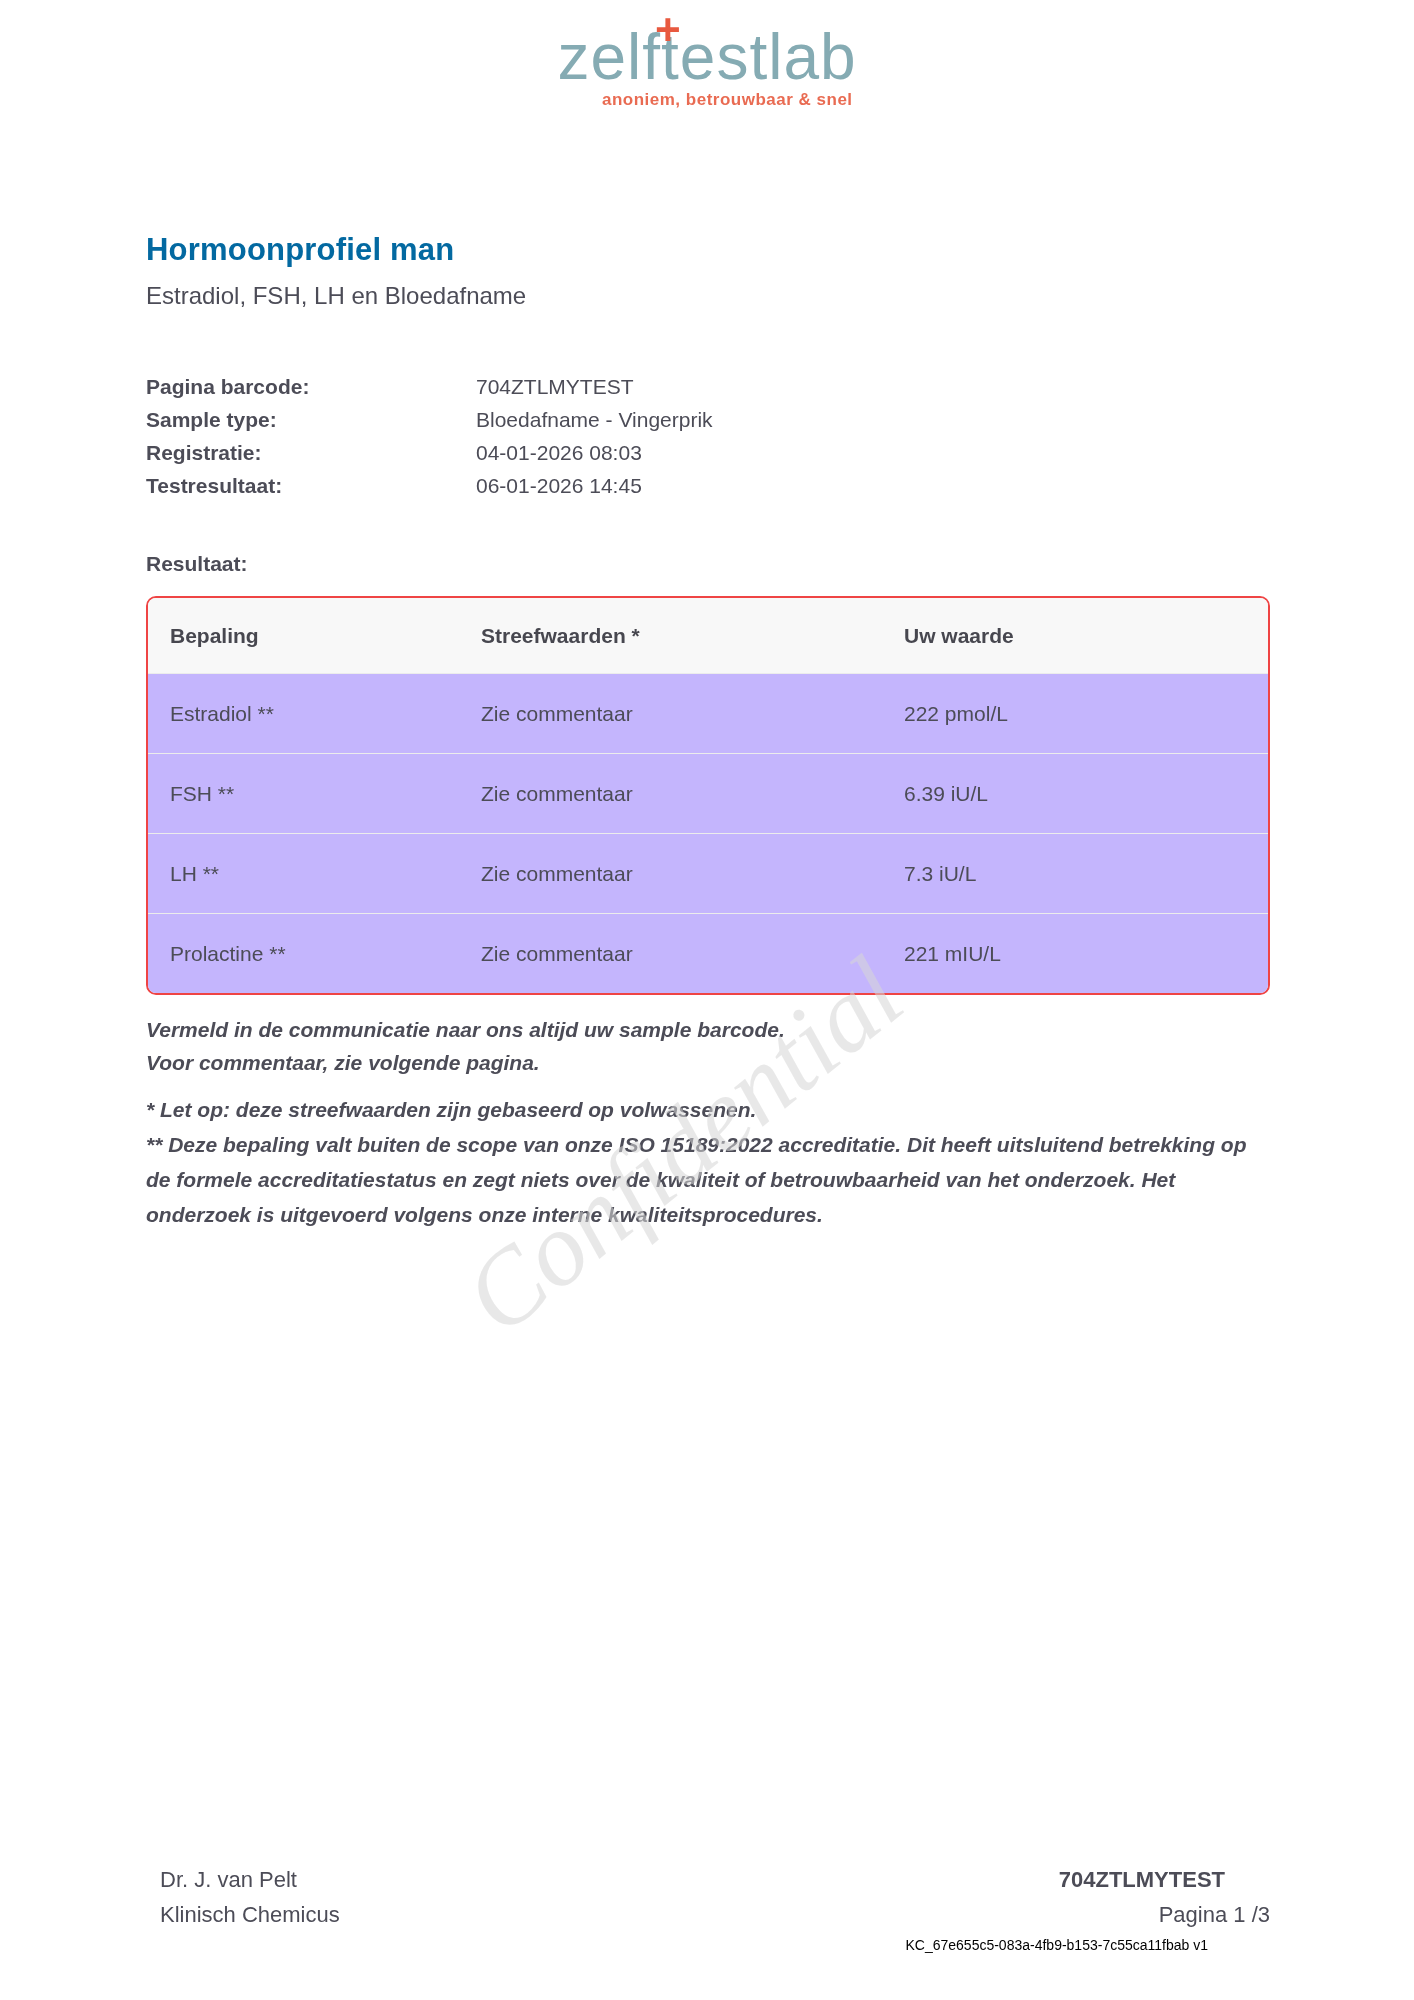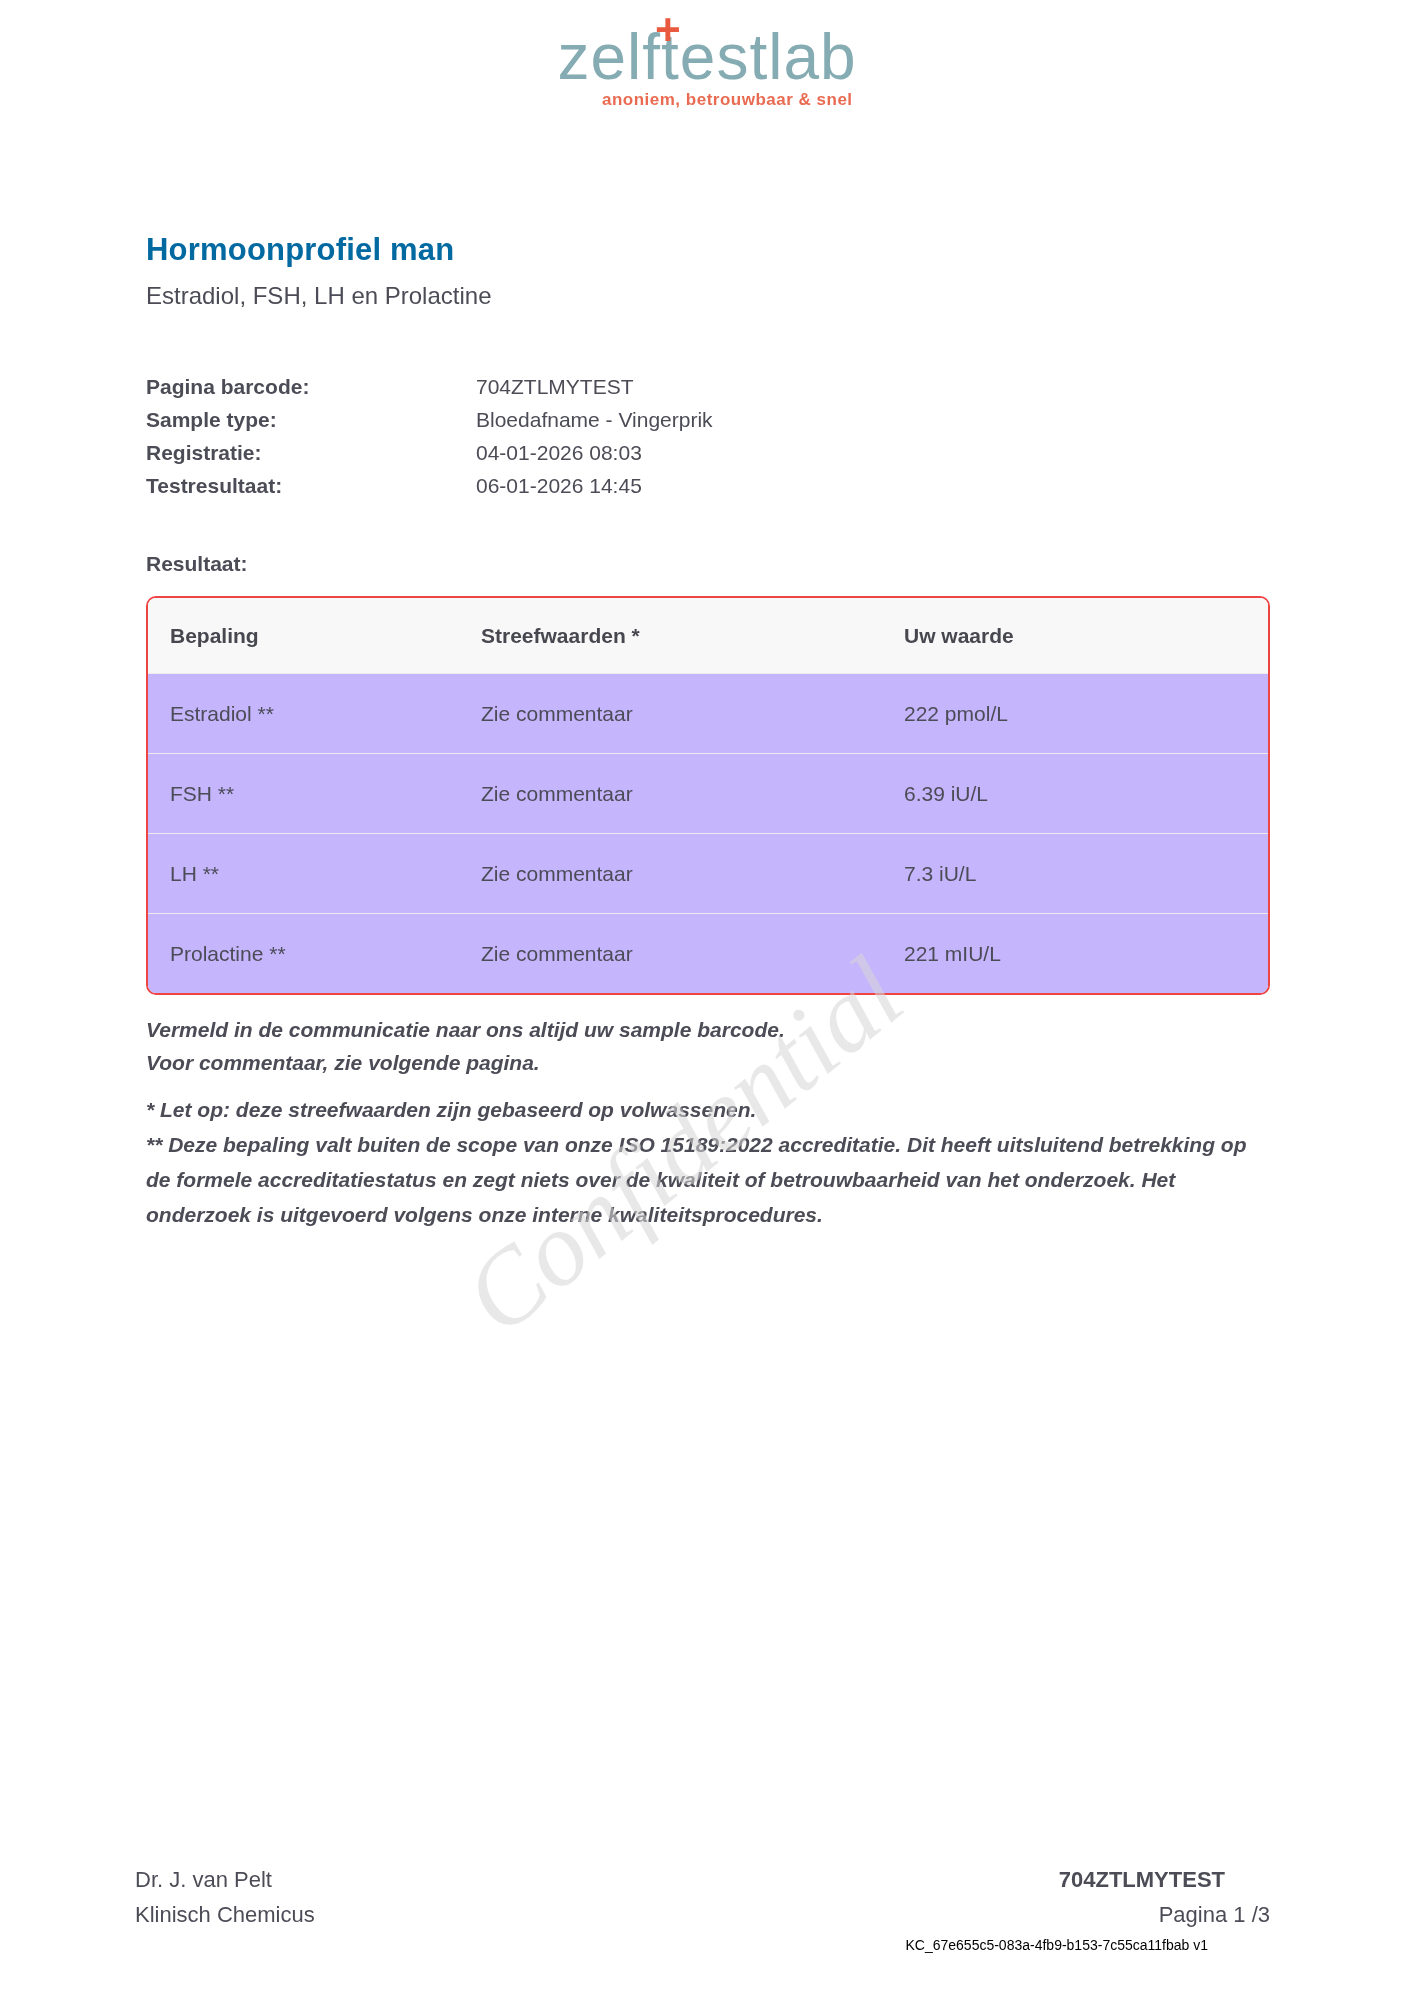--- a/index.html
+++ b/index.html
@@ -77,21 +77,21 @@
     font-family: "Liberation Serif", serif;
     font-style: italic;
     font-size: 105px;
     color: #d7d7d7; opacity: 0.55;
     z-index: 3; pointer-events: none;
     white-space: nowrap;
   }
 
   
   .footer {
-    position: absolute; left: 135px; right: 144px; top: 1862px;
+    position: absolute; left: 160px; right: 144px; top: 1862px;
     display: flex; justify-content: space-between; align-items: flex-start;
     z-index: 2;
   }
   .footer-left { font-size: 22px; line-height: 35px; }
   .footer-right { text-align: right; }
   .footer-barcode { font-size: 22px; font-weight: 700; line-height: 35px; margin-right: 45px; }
   .footer-page { font-size: 22px; line-height: 35px; }
   .footer-docid { font-size: 14px; color: #000000; margin-top: 5px; margin-right: 62px; }
 </style>
 </head>
@@ -102,21 +102,21 @@
     <div class="logo-line">
       <span>zelf</span><span class="logo-t"><span>t</span><span class="logo-plus">+</span></span><span>estlab</span>
     </div>
     <div class="tagline">anoniem, betrouwbaar &amp; snel</div>
   </div>
 </div>
 
 <div class="content">
 
   <div class="report-title">Hormoonprofiel man</div>
-  <div class="report-subtitle">Estradiol, FSH, LH en Prolactine</div>
+  <div class="report-subtitle">Estradiol, FSH, LH en Bloedafname</div>
 
   <div class="sample-info">
     <div class="sample-row">
       <span class="sample-label">Pagina barcode:</span>
       <span class="sample-value">704ZTLMYTEST</span>
     </div>
     <div class="sample-row">
       <span class="sample-label">Sample type:</span>
       <span class="sample-value">Bloedafname - Vingerprik</span>
     </div>

